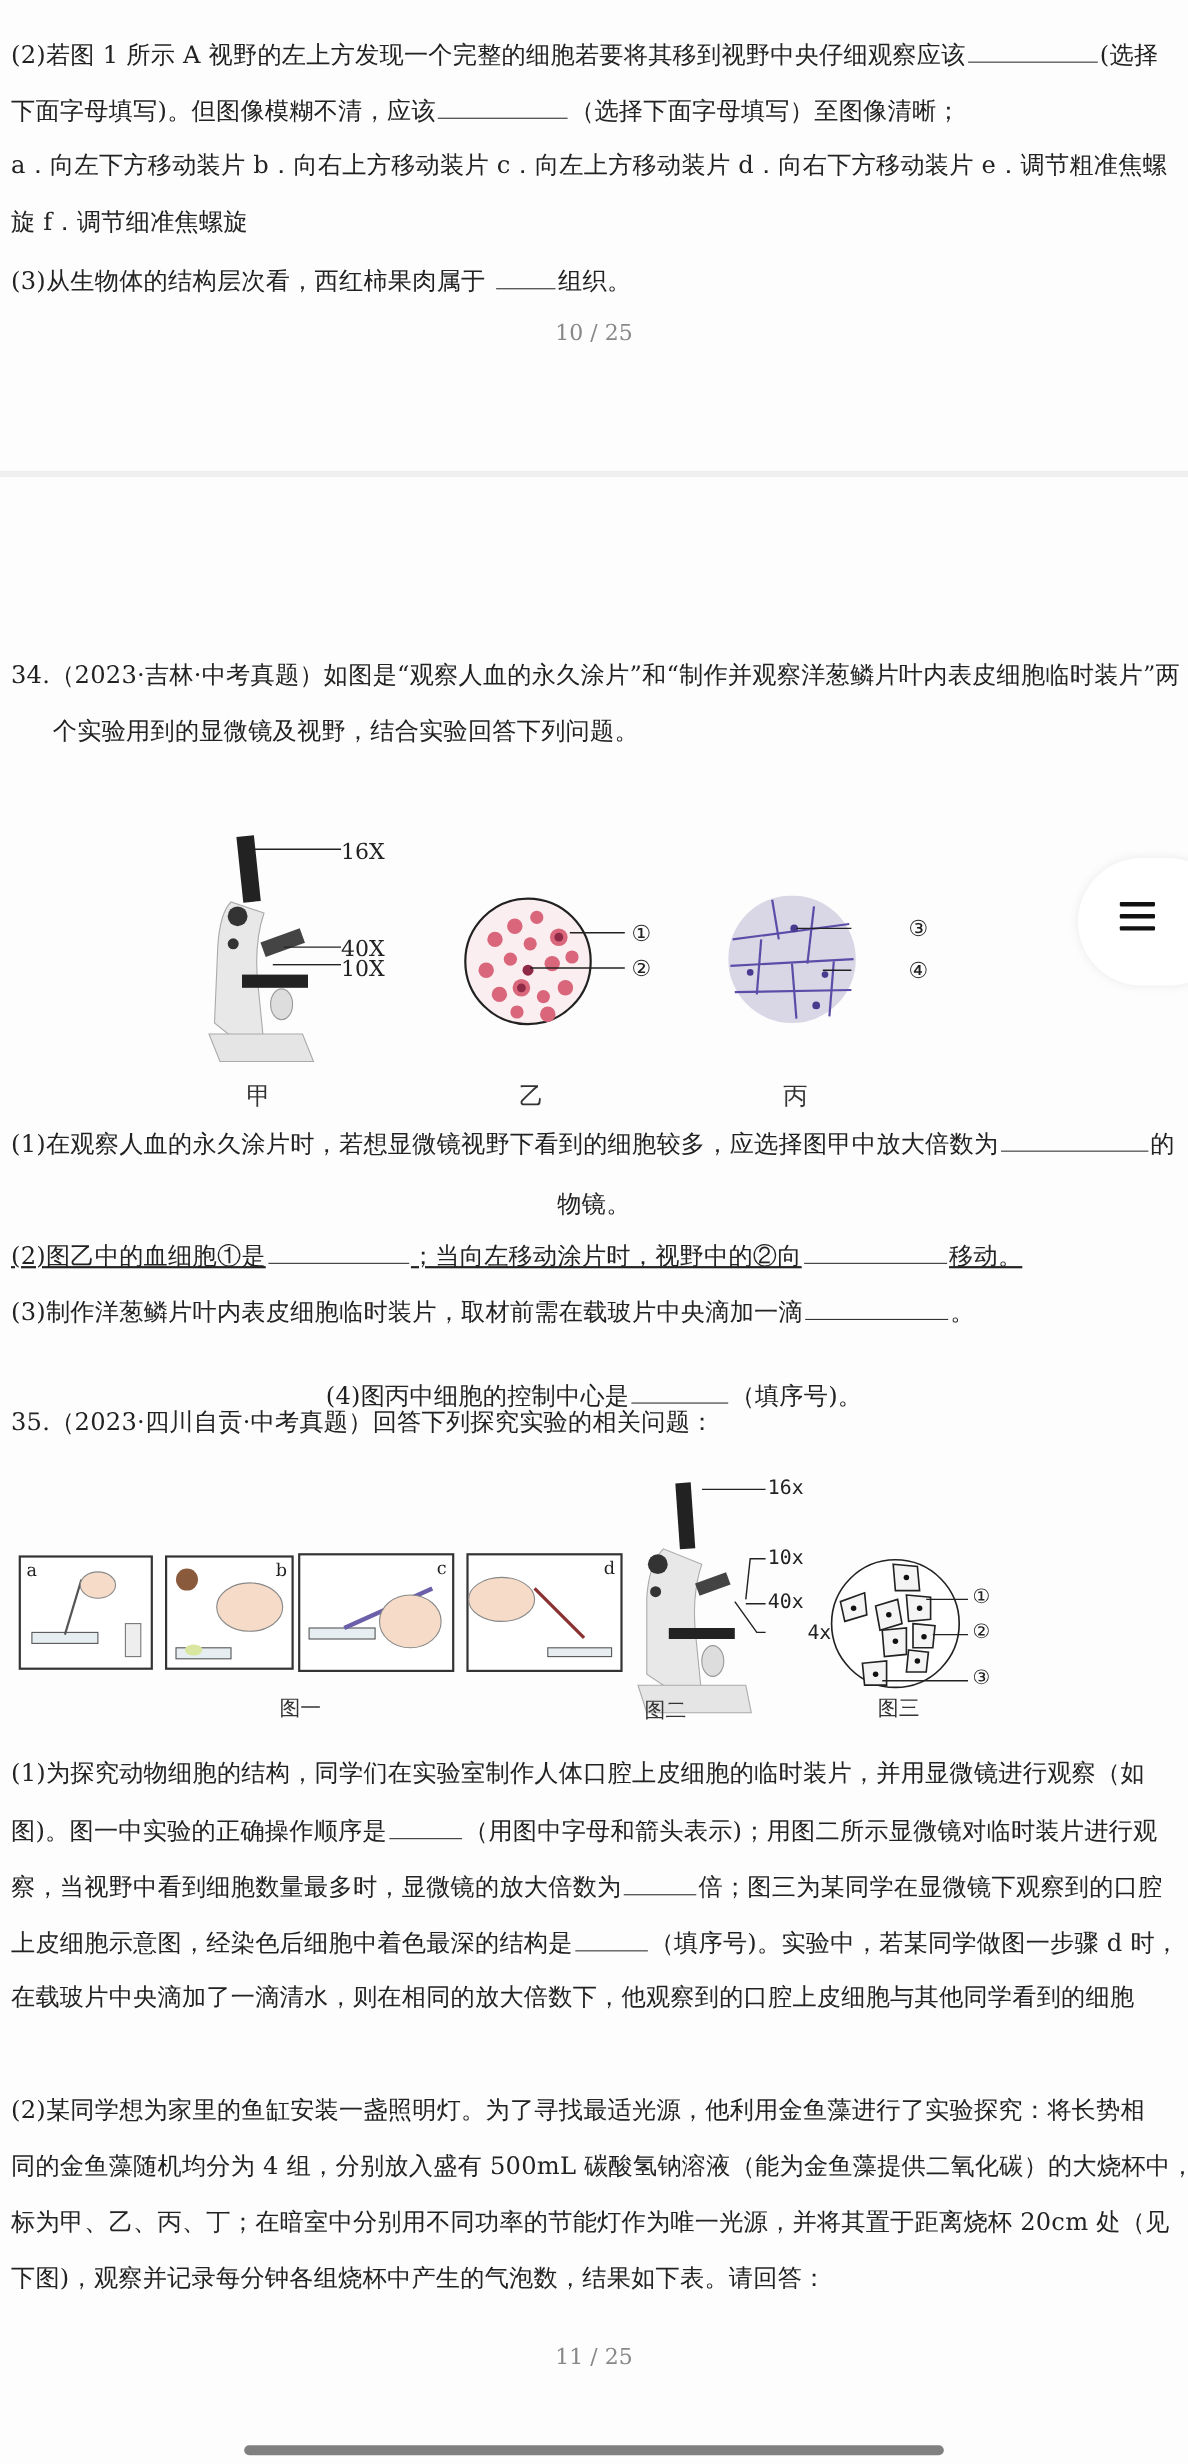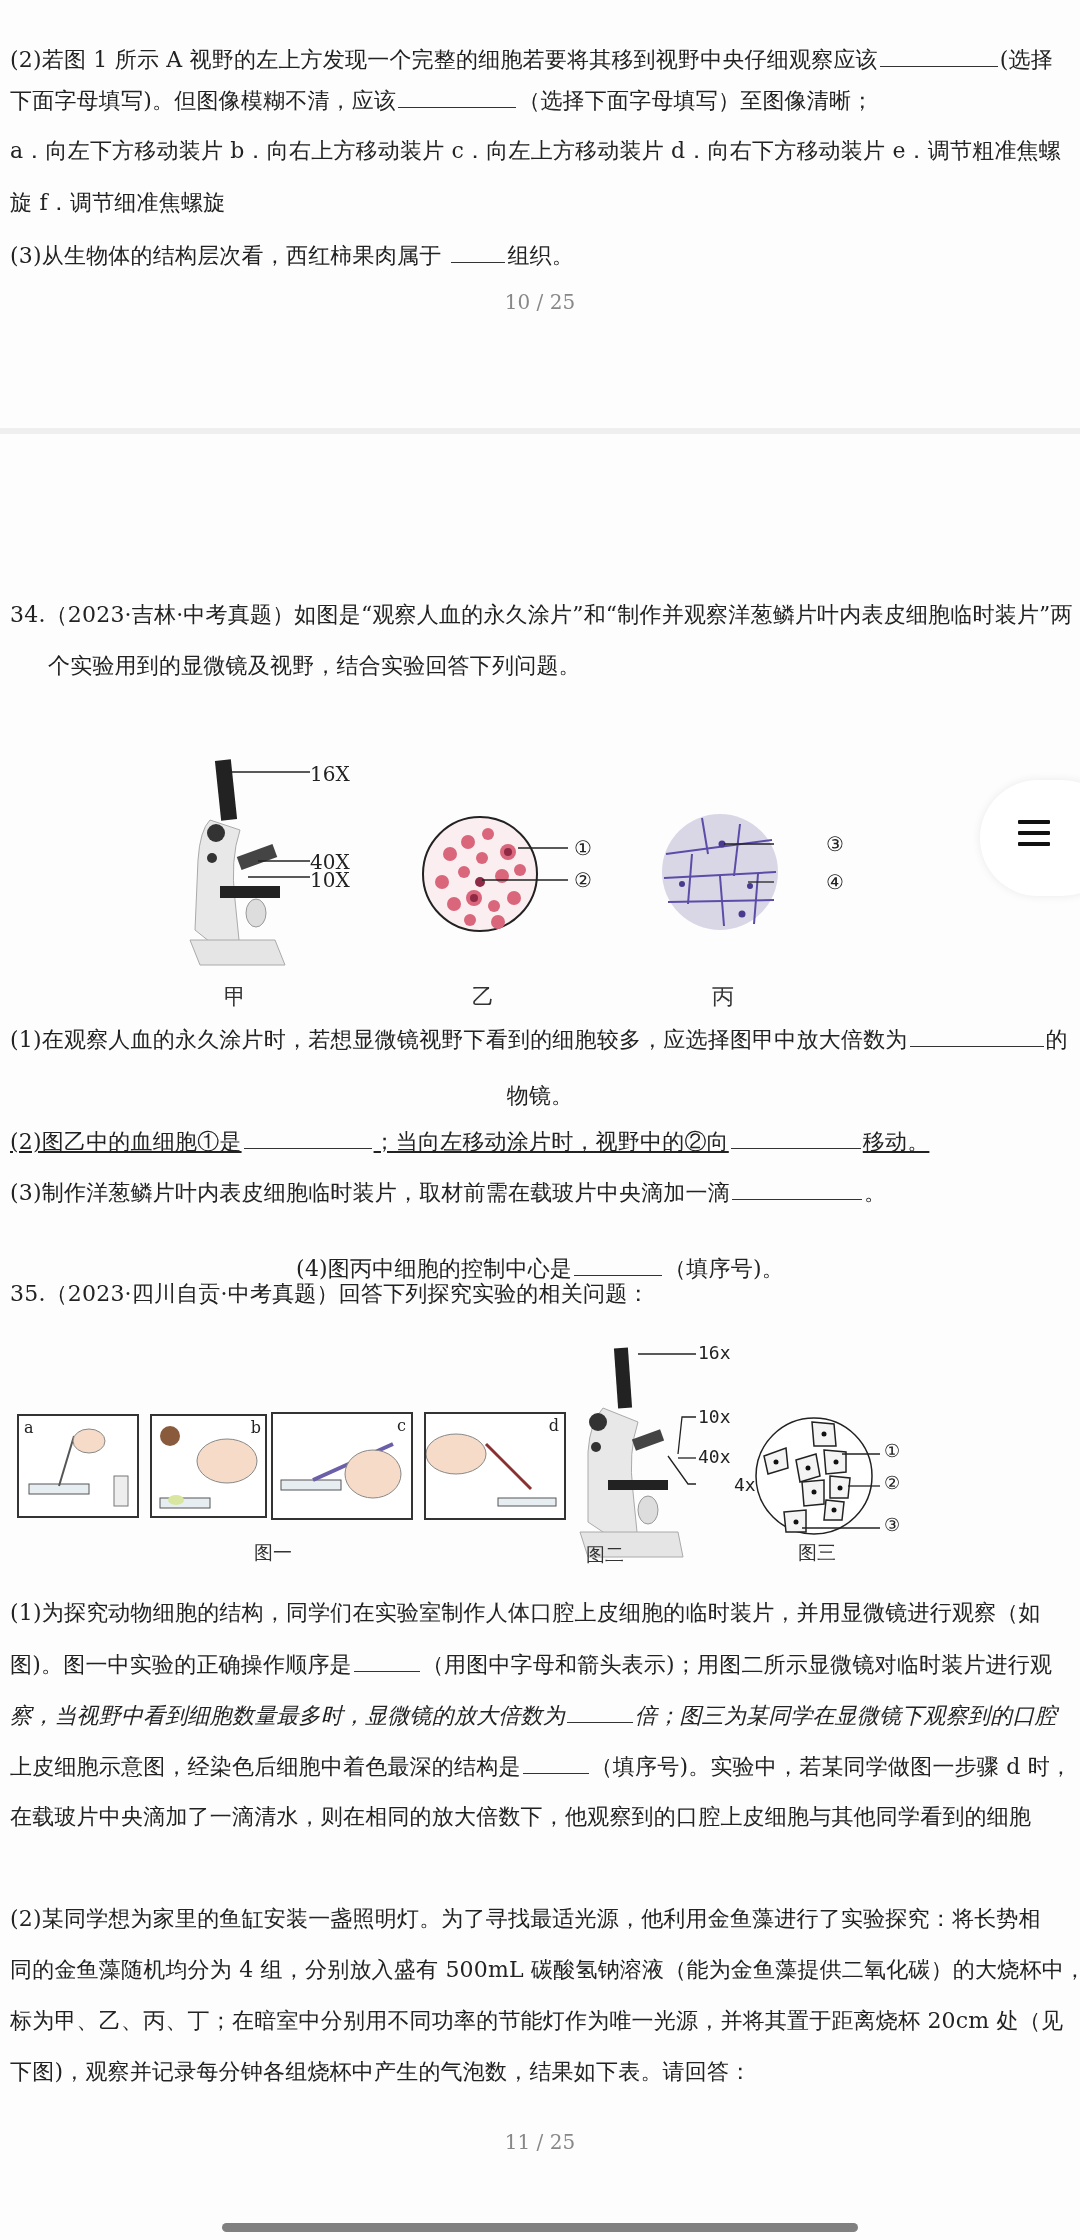--- a/index.html
+++ b/index.html
@@ -18,21 +18,21 @@
   .home-bar { position:absolute; left:222px; top:2223px; width:636px; height:9px; border-radius:5px; background:#808080; }
   .fig { position:absolute; }
   .caption { position:absolute; font-size:22px; color:#333; }
   .lbl { position:absolute; font-size:20px; font-family:"DejaVu Serif",serif; color:#222; }
   .box { position:absolute; border:2px solid #333; background:#fff; }
 </style>
 </head>
 <body>
 
 <div class="page" style="top:0;height:428px;">
-  <div class="line" style="top:44px;">
+  <div class="line" style="top:34px;">
     <span>(2)若图 1 所示 A 视野的左上方发现一个完整的细胞若要将其移到视野中央仔细观察应该</span><span class="blank" style="width:118px;"></span><span>(选择</span>
   </div>
   <div class="line" style="top:85px;">
     <span>下面字母填写)。但图像模糊不清，应该</span><span class="blank" style="width:118px;"></span><span>（选择下面字母填写）至图像清晰；</span>
   </div>
   <div class="line" style="top:136px;">a．向左下方移动装片 b．向右上方移动装片 c．向左上方移动装片 d．向右下方移动装片 e．调节粗准焦螺</div>
   <div class="line" style="top:188px;">旋 f．调节细准焦螺旋</div>
   <div class="line" style="top:240px;">
     <span>(3)从生物体的结构层次看，西红柿果肉属于</span><span class="blank" style="width:54px;margin-left:10px;"></span><span>组织。</span>
   </div>
@@ -227,21 +227,21 @@
     <div class="lbl" style="left:884px;top:110px;font-size:18px;">①</div>
     <div class="lbl" style="left:884px;top:142px;font-size:18px;">②</div>
     <div class="lbl" style="left:884px;top:184px;font-size:18px;">③</div>
     <div class="caption" style="left:798px;top:210px;font-size:19px;">图三</div>
   </div>
 
   <div class="line" style="top:1164px;">(1)为探究动物细胞的结构，同学们在实验室制作人体口腔上皮细胞的临时装片，并用显微镜进行观察（如</div>
   <div class="line" style="top:1215px;">
     <span>图)。图一中实验的正确操作顺序是</span><span class="blank" style="width:66px;"></span><span>（用图中字母和箭头表示)；用图二所示显微镜对临时装片进行观</span>
   </div>
-  <div class="line" style="top:1266px;font-style:italic;">
+  <div class="line" style="top:1266px;">
     <span>察，当视野中看到细胞数量最多时，显微镜的放大倍数为</span><span class="blank" style="width:66px;"></span><span>倍；图三为某同学在显微镜下观察到的口腔</span>
   </div>
   <div class="line" style="top:1317px;">
     <span>上皮细胞示意图，经染色后细胞中着色最深的结构是</span><span class="blank" style="width:66px;"></span><span>（填序号)。实验中，若某同学做图一步骤 d 时，</span>
   </div>
   <div class="line" style="top:1368px;">在载玻片中央滴加了一滴清水，则在相同的放大倍数下，他观察到的口腔上皮细胞与其他同学看到的细胞</div>
 
   <div class="line" style="top:1470px;">(2)某同学想为家里的鱼缸安装一盏照明灯。为了寻找最适光源，他利用金鱼藻进行了实验探究：将长势相</div>
   <div class="line" style="top:1521px;">同的金鱼藻随机均分为 4 组，分别放入盛有 500mL 碳酸氢钠溶液（能为金鱼藻提供二氧化碳）的大烧杯中，</div>
   <div class="line" style="top:1572px;">标为甲、乙、丙、丁；在暗室中分别用不同功率的节能灯作为唯一光源，并将其置于距离烧杯 20cm 处（见</div>

